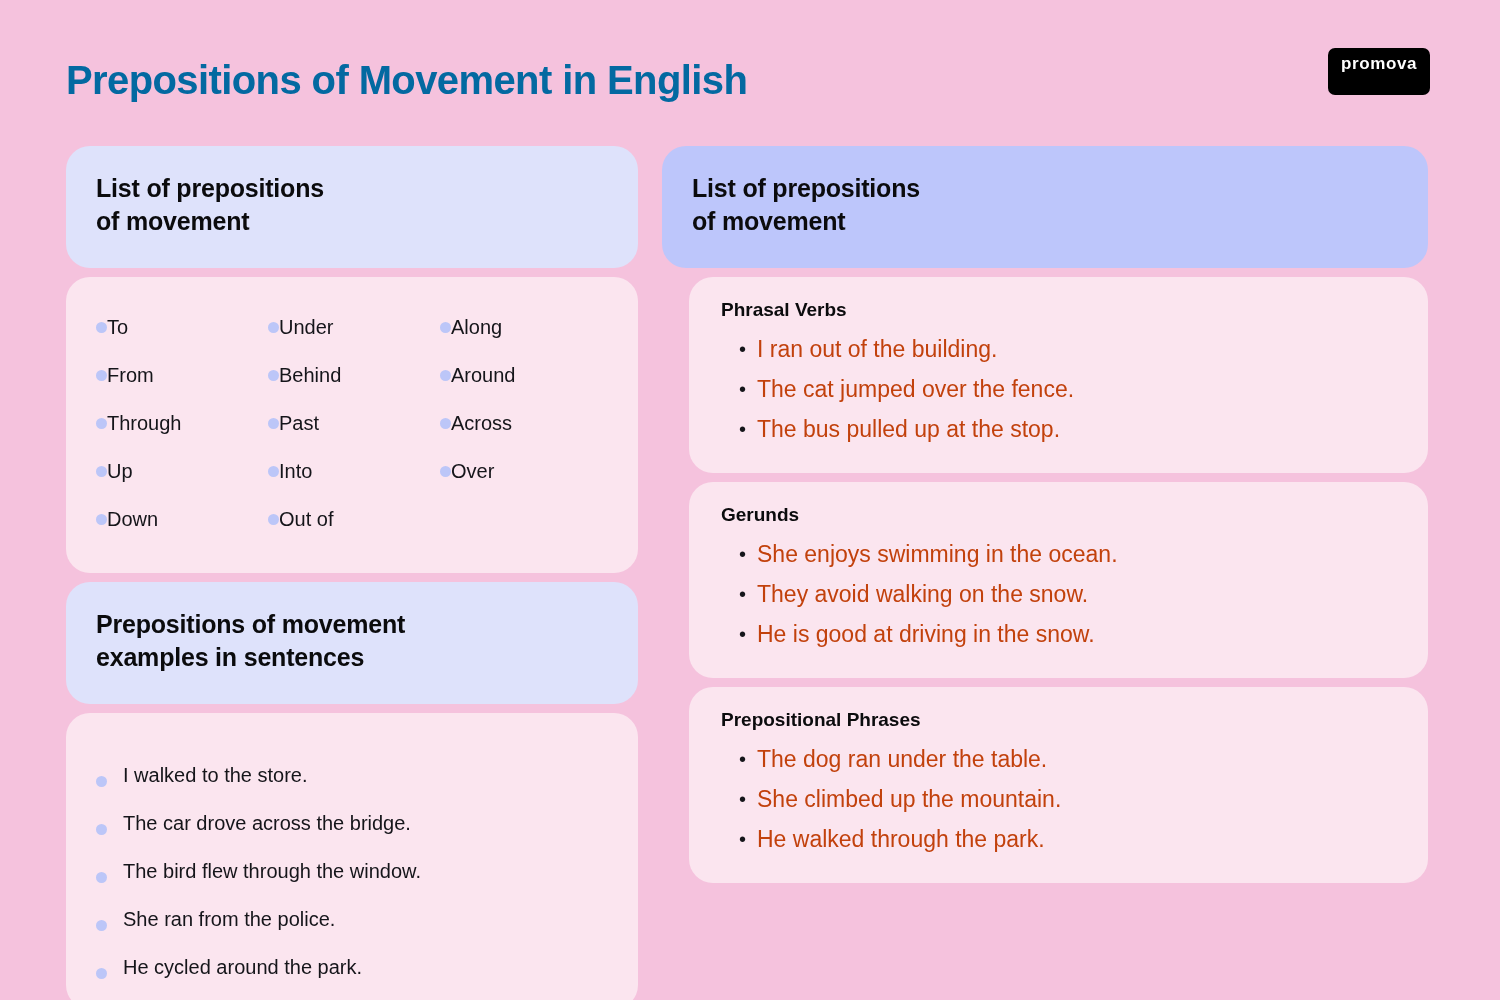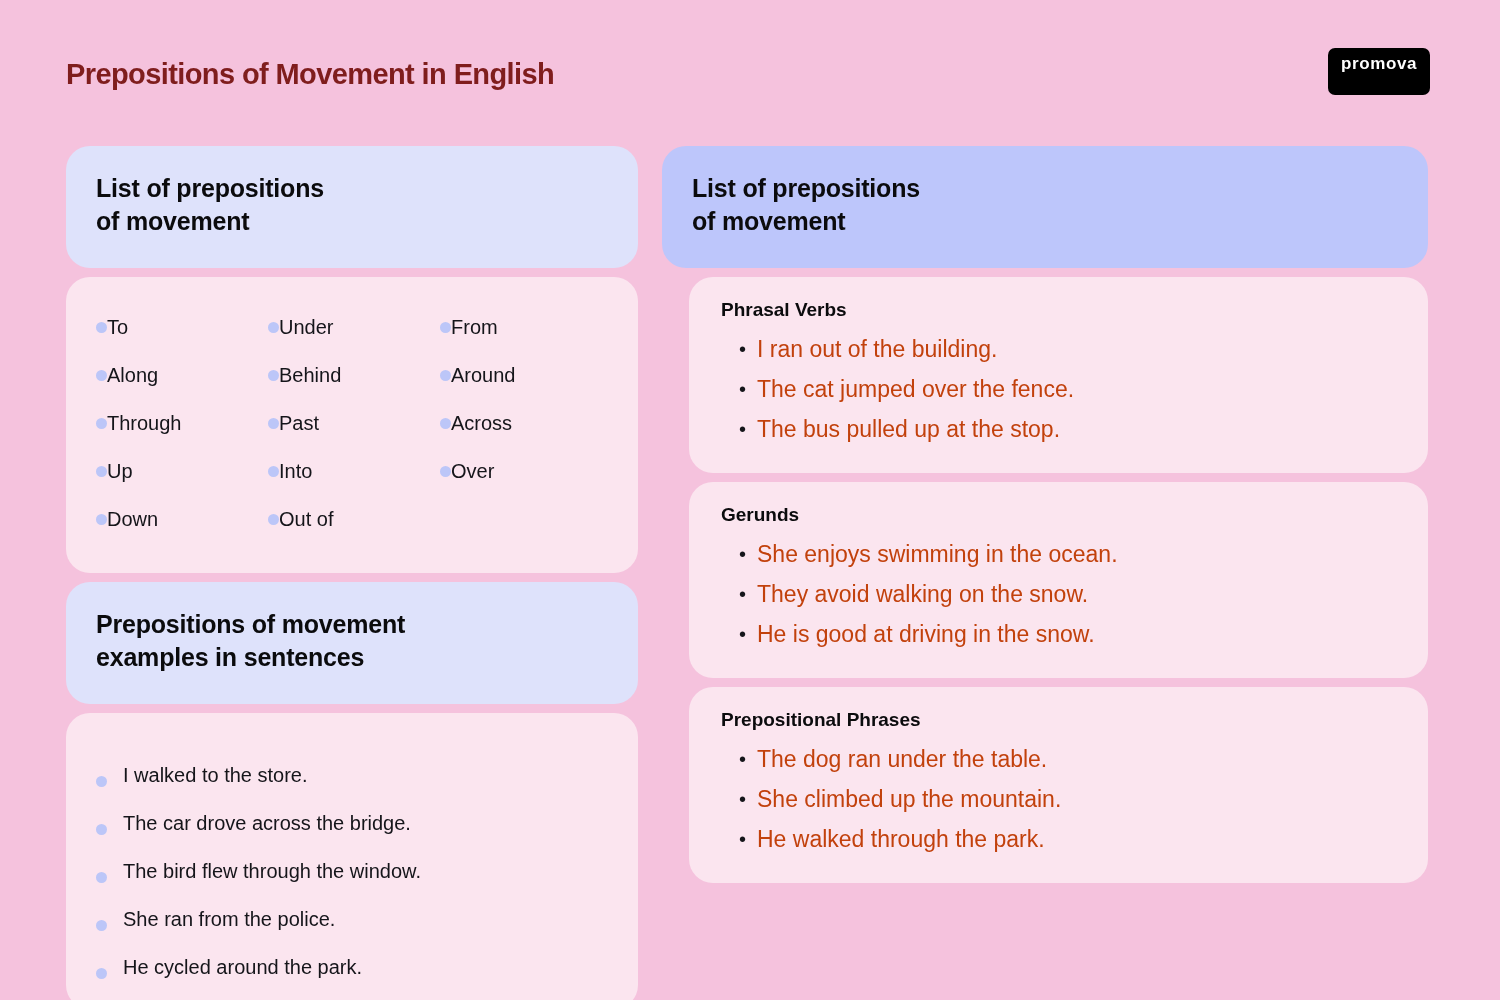--- a/index.html
+++ b/index.html
@@ -14,24 +14,24 @@
   .page {
     position:relative;
     width:1500px; height:1000px;
     background:#f5c2dd;
   }
 
   
   .page-title {
     position:absolute;
     left:66px; top:58px;
-    font-size:29px;
+    font-size:40px;
     font-weight:bold;
     letter-spacing:-0.6px;
-    color:#7f1d1d;
+    color:#0369a1;
     white-space:nowrap;
   }
 
   .logo {
     position:absolute;
     right:70px; top:48px;
     background:#000;
     color:#fff;
     border-radius:7px;
     padding:7px 13px 23px 13px;
@@ -167,26 +167,26 @@
           <div class="prep-item">
               <span class="dot"></span>
               <span>To</span>
             </div>
           <div class="prep-item">
               <span class="dot"></span>
               <span>Under</span>
             </div>
           <div class="prep-item">
               <span class="dot"></span>
+              <span>Along</span>
+            </div>
+
+          <div class="prep-item">
+              <span class="dot"></span>
               <span>From</span>
-            </div>
-
-          <div class="prep-item">
-              <span class="dot"></span>
-              <span>Along</span>
             </div>
           <div class="prep-item">
               <span class="dot"></span>
               <span>Behind</span>
             </div>
           <div class="prep-item">
               <span class="dot"></span>
               <span>Around</span>
             </div>
 

